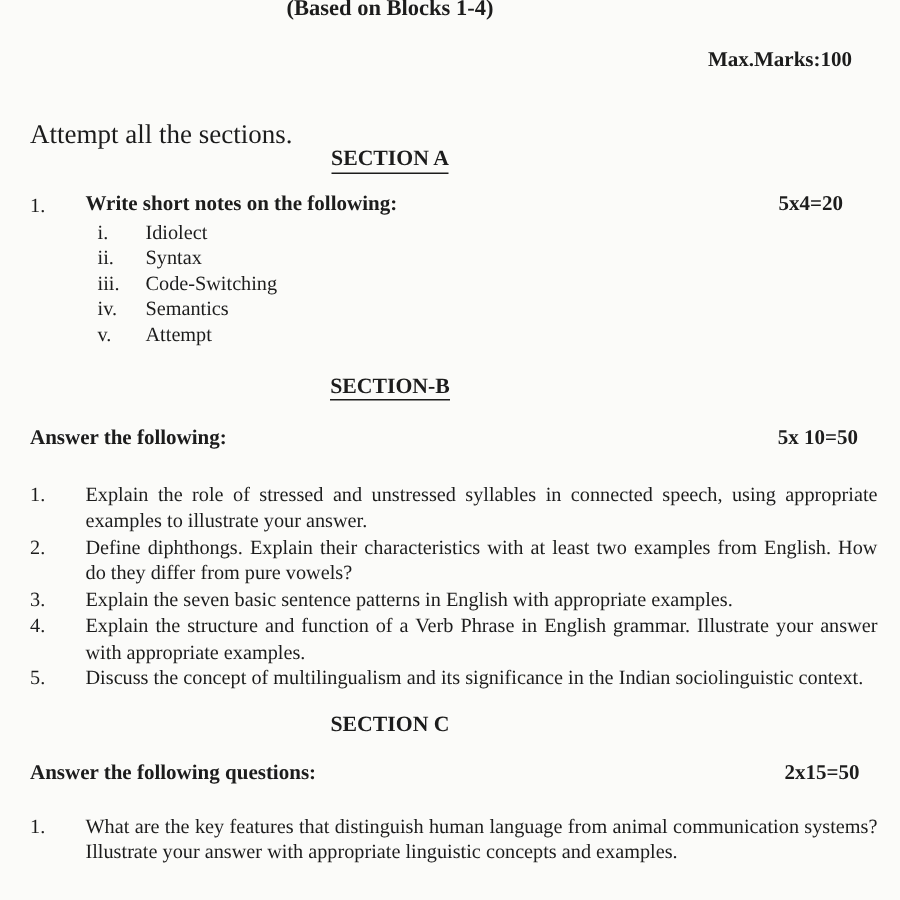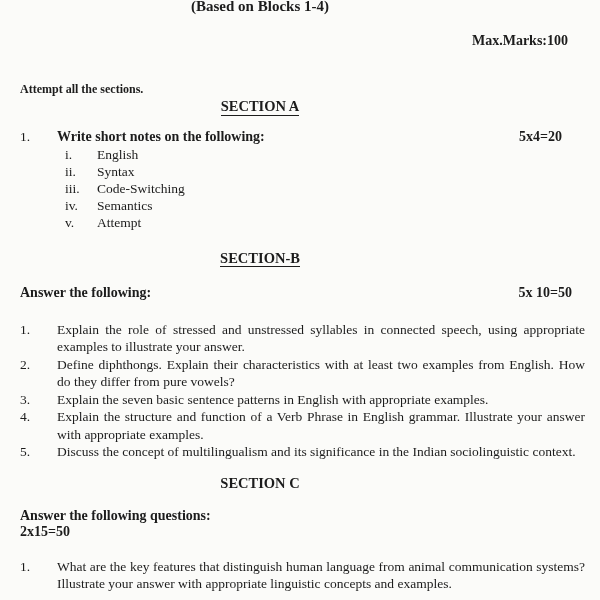--- a/index.html
+++ b/index.html
@@ -14,21 +14,21 @@
 
   .title-row {
     text-align:center; font-weight:bold; font-size:15px;
     line-height:16px; margin-top:-2px; padding-right:85px;
   }
   .marks-row {
     text-align:right; font-weight:bold; font-size:14px;
     line-height:16px; margin-top:19px; padding-right:17px;
   }
   .attempt-row {
-    font-weight:bold; font-size:12px; line-height:17px; margin-top:32px;
+    font-weight:normal; font-size:18px; line-height:17px; margin-top:32px;
   }
   .section-heading {
     text-align:center; font-weight:bold; font-size:14.5px;
     line-height:17px; padding-right:85px;
   }
   .ul-text { border-bottom:1.8px solid #1c1c1c; padding-bottom:0.5px; }
 
   .q-row { display:flex; align-items:flex-start; }
   .q-num { width:37px; flex:0 0 37px; }
   .q-text { flex:1 1 auto; text-align:justify; }
@@ -45,21 +45,21 @@
   .secB-heading { margin-top:19px; }
   .inst-row {
     display:flex; justify-content:space-between; align-items:baseline;
     font-weight:bold; font-size:14px; line-height:16px;
   }
   .secB-inst { margin-top:18px;gap:24px; }
   .secB-inst .q-marks { padding-right:13px; }
   .secB-list { margin-top:20px; }
 
   .secC-heading { margin-top:14px; }
-  .secC-inst { margin-top:16px;flex-direction:column; }
+  .secC-inst { margin-top:16px; }
   .secC-inst .q-marks { padding-right:12px; }
   .secC-list { margin-top:18px; }
 </style>
 </head>
 <body>
 
 <div class="page">
 
   <div class="title-row">(Based on Blocks 1-4)</div>
 
@@ -72,21 +72,21 @@
   </div>
 
   <div class="q-row qa-head">
     <span class="q-num">1.</span>
     <div class="q-text bold">Write short notes on the following:</div>
     <span class="q-marks">5x4=20</span>
   </div>
 
   <div class="sub-list">
     <div class="sub-row">
-      <span class="sub-num">i.</span><span>English</span>
+      <span class="sub-num">i.</span><span>Idiolect</span>
     </div>
     <div class="sub-row">
       <span class="sub-num">ii.</span><span>Syntax</span>
     </div>
     <div class="sub-row">
       <span class="sub-num">iii.</span><span>Code-Switching</span>
     </div>
     <div class="sub-row">
       <span class="sub-num">iv.</span><span>Semantics</span>
     </div>

